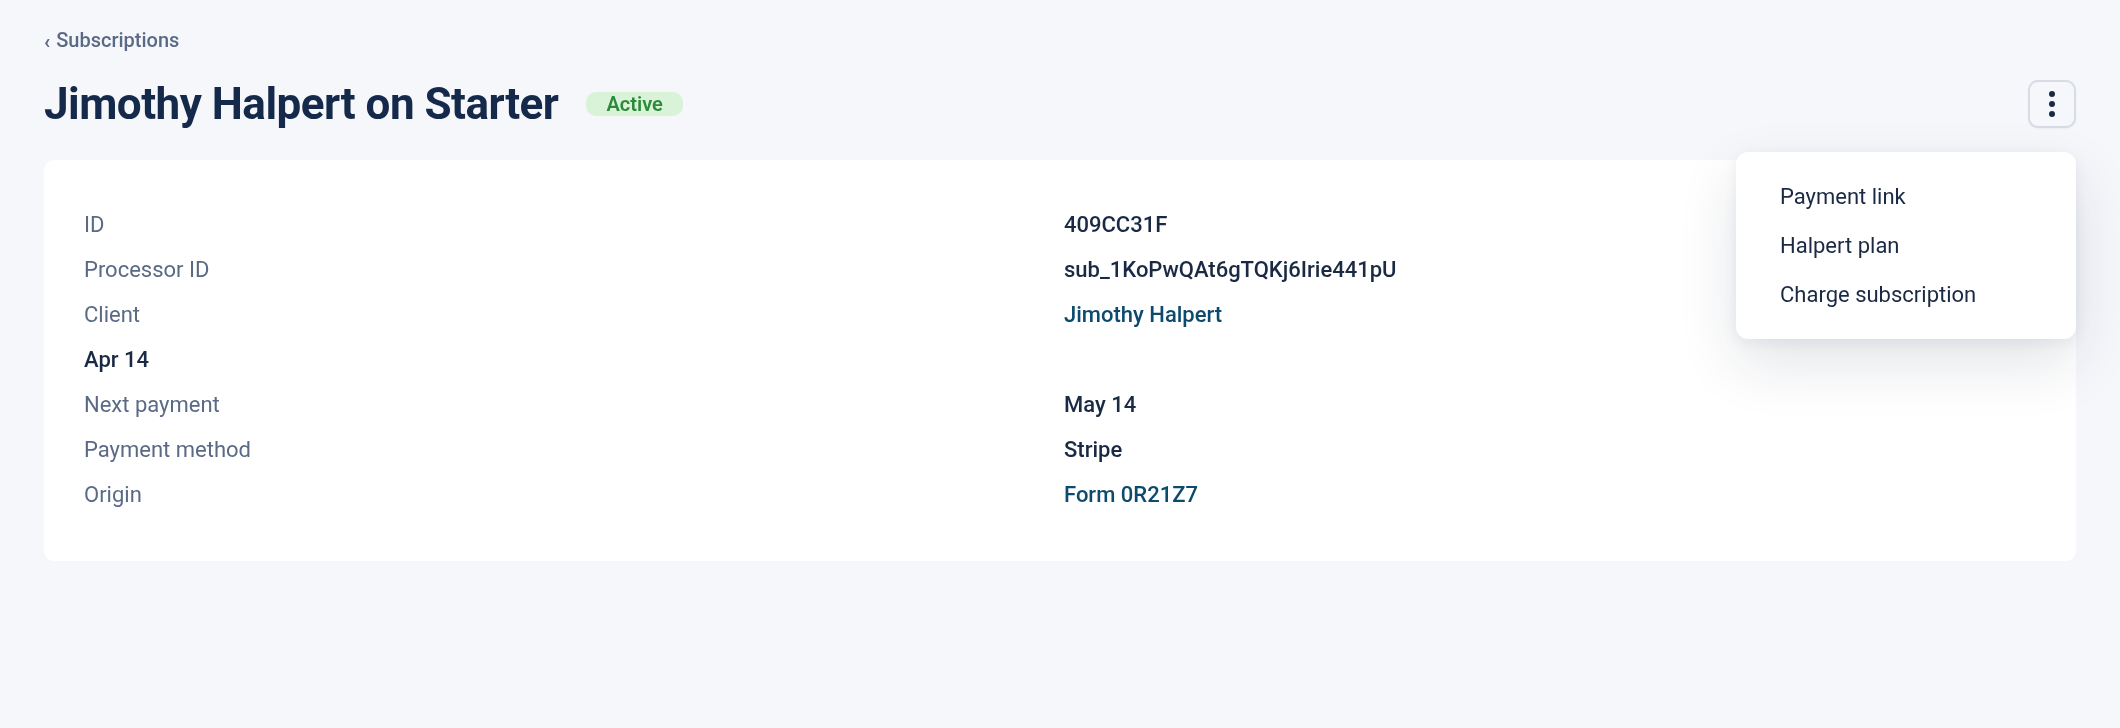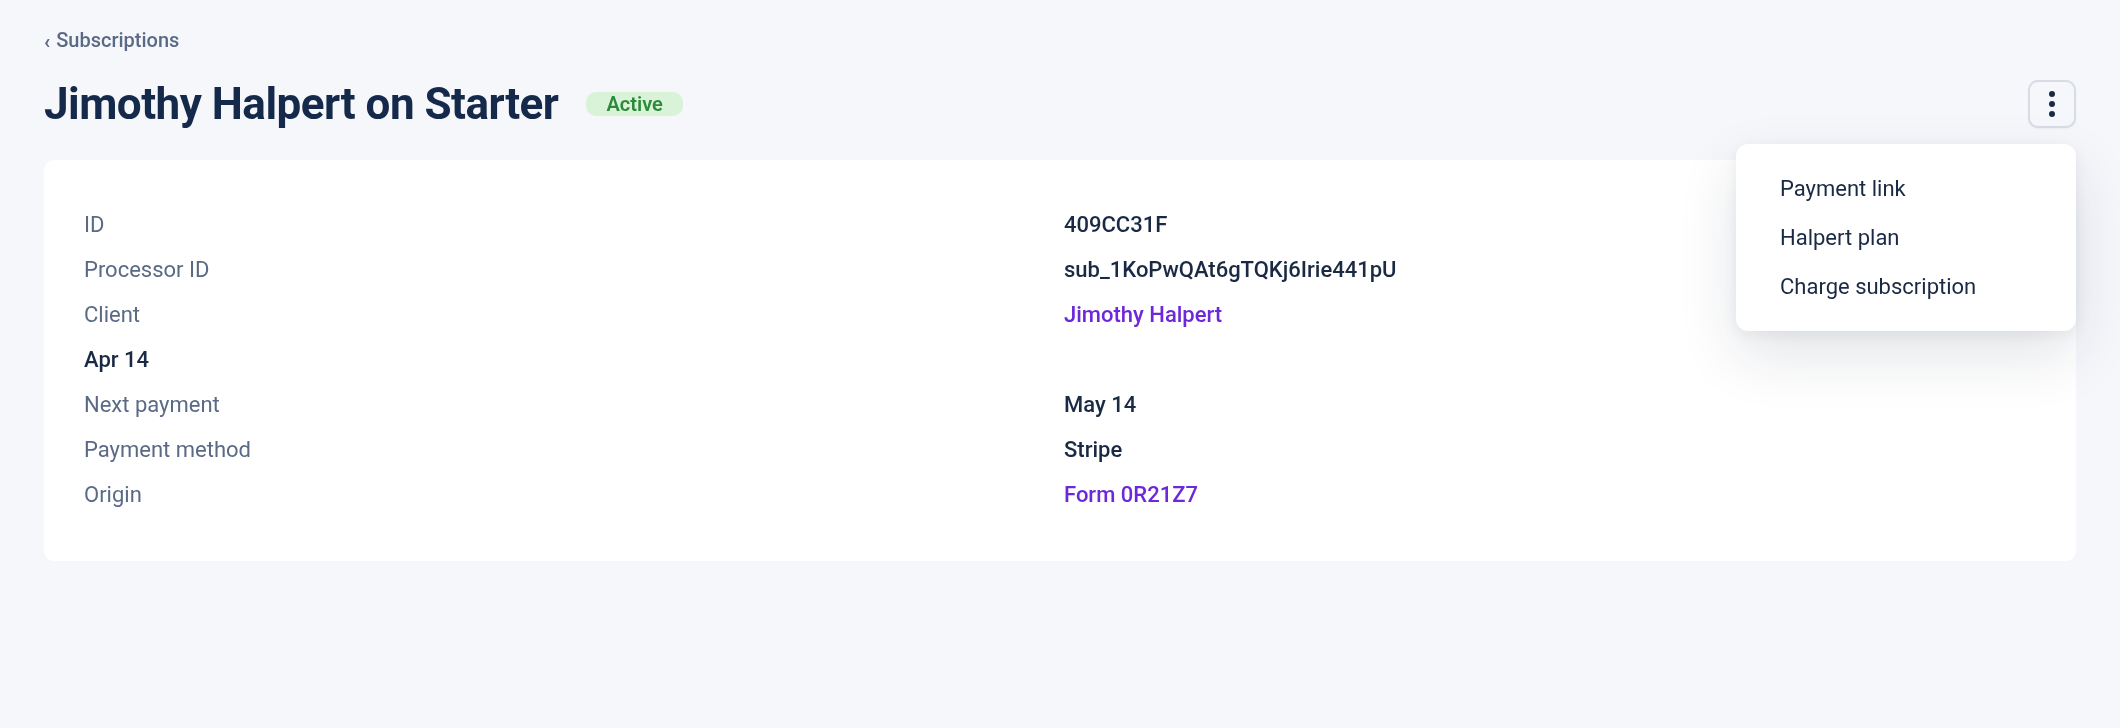--- a/index.html
+++ b/index.html
@@ -60,21 +60,21 @@
     background: #f6f7fb;
     display: flex;
     align-items: center;
     justify-content: center;
     cursor: pointer;
     box-shadow: 0 1px 2px rgba(0,0,0,0.04);
   }
   .more-btn svg { display:block; }
   .dropdown {
     position: absolute;
-    top: 64px;
+    top: 72px;
     right: 0;
     width: 340px;
     background: #ffffff;
     border-radius: 12px;
     box-shadow: 0 24px 60px rgba(20,30,60,0.12), 0 4px 14px rgba(20,30,60,0.06);
     padding: 20px 0;
     z-index: 10;
   }
   .dropdown-item {
     padding: 12px 44px;
@@ -97,21 +97,21 @@
     width: 980px;
     color: #5a6a85;
     font-size: 22px;
     font-weight: 400;
   }
   .detail-value {
     font-size: 22px;
     color: #1a2a44;
     font-weight: 500;
   }
-  .detail-value.link { color: #6d28d9; cursor: pointer; }
+  .detail-value.link { color: #0c4a6e; cursor: pointer; }
 </style>
 </head>
 <body>
 
 
 
 <a class="breadcrumb">
   <span class="chev">‹</span>
   <span>Subscriptions</span>
 </a>

